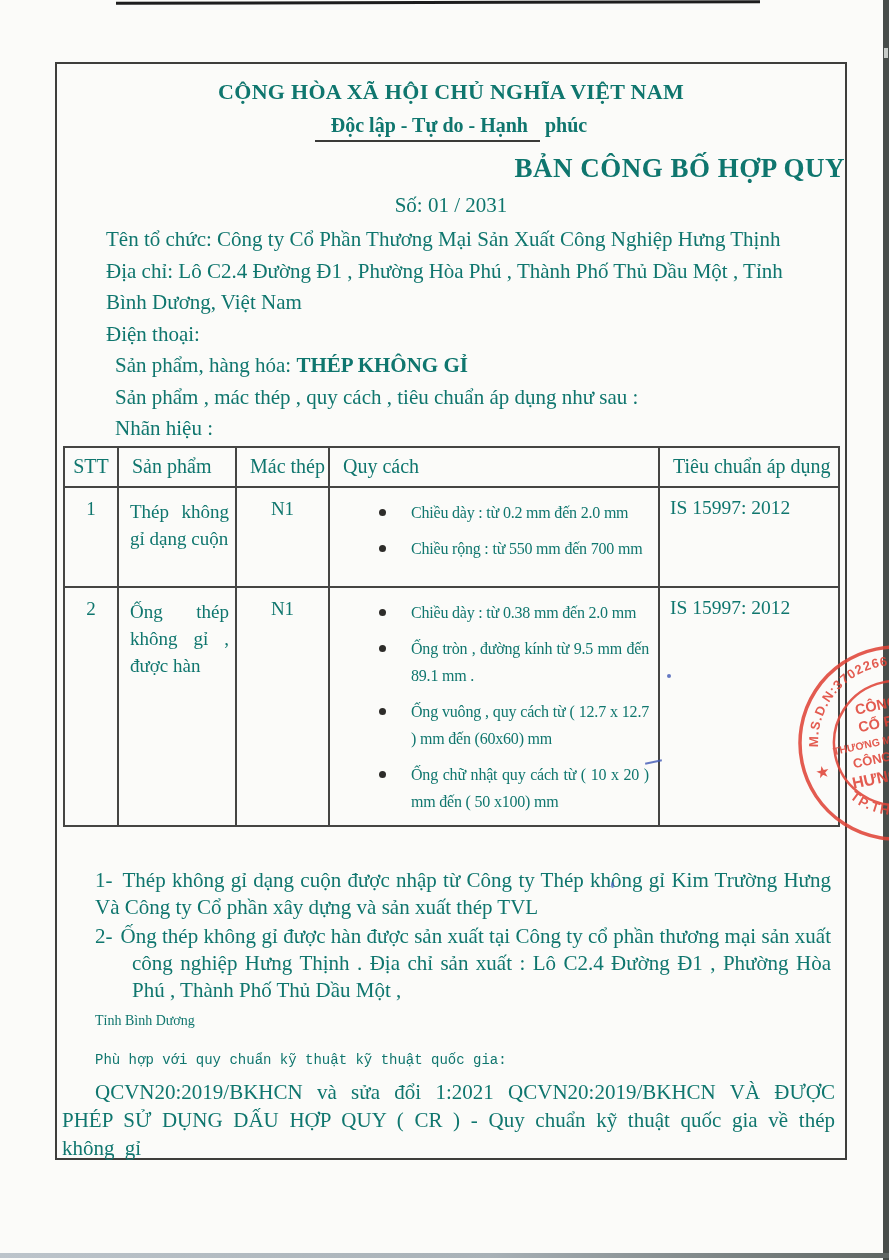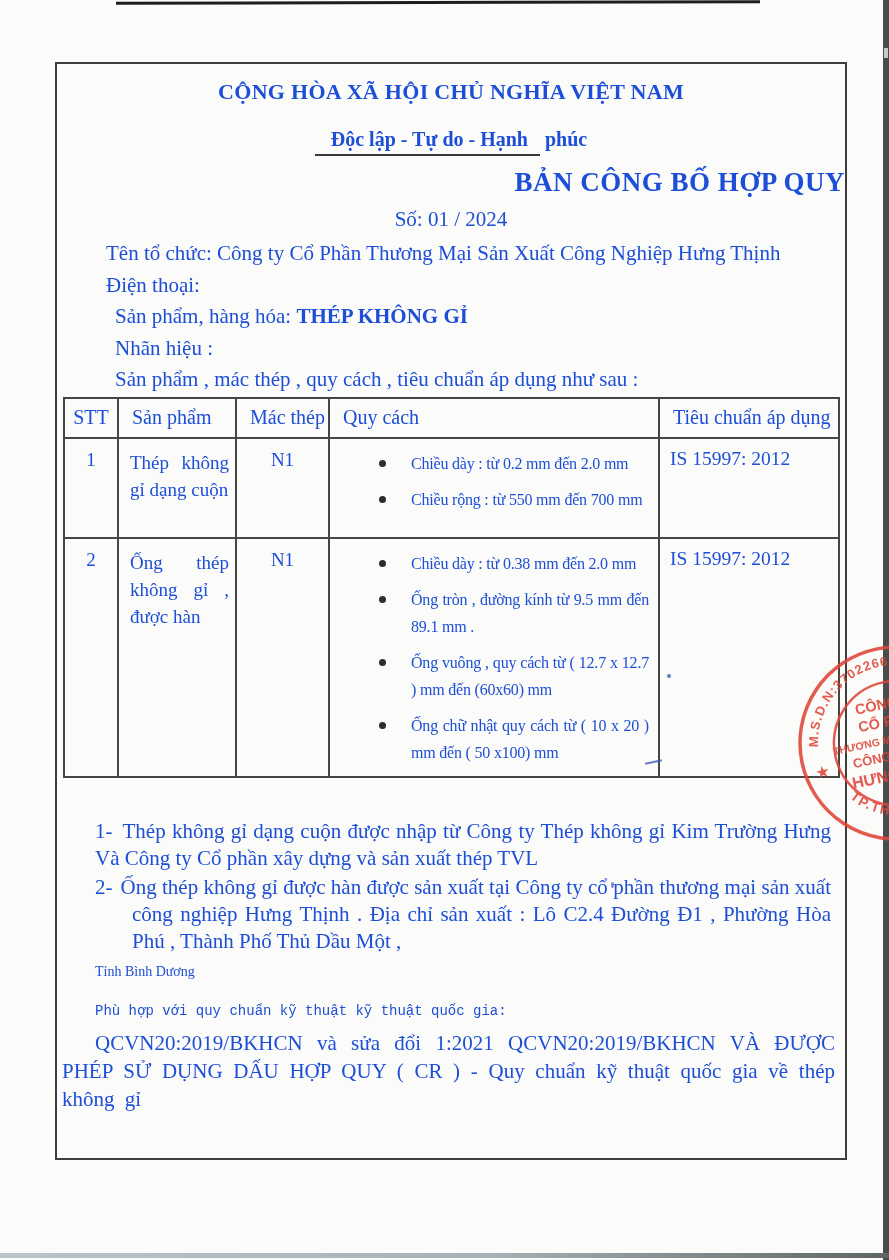--- a/index.html
+++ b/index.html
@@ -1,34 +1,34 @@
 <!DOCTYPE html>
 <html><head>
 <meta charset="utf-8">
 <style>
   html,body { margin:0; padding:0; background:#e8e8e6; }
   .page {
     position:relative; width:889px; height:1260px; margin:0 auto;
     background:#fbfbf9; overflow:hidden;
-    font-family:"Liberation Serif", serif; color:#1d4ed8;
+    font-family:"Liberation Serif", serif; color:#0f766e;
   }
   
   .scan-top-line { position:absolute; left:116px; top:1px; width:644px; height:3px; background:#1d1d1d; transform:rotate(-0.15deg); }
   .scan-right-bar { position:absolute; right:0; top:0; width:6px; height:100%; background:#474d4a; }
   .scan-right-notch { position:absolute; right:1px; top:48px; width:4px; height:10px; background:#c7cbc8; }
   .scan-bottom-bar { position:absolute; left:0; bottom:2px; width:100%; height:5px;
     background:linear-gradient(90deg,#bcc4cb 0%,#a8b1b7 55%,#5e6562 100%); }
 
   .frame {
     position:absolute; left:55px; top:62px; width:792px; height:1098px;
     border:2px solid #3e3e3c; box-sizing:border-box; background:transparent;
   }
 
   .nat-title { margin-top:14px; text-align:center; font-weight:bold; font-size:22px; line-height:28px; letter-spacing:.3px; }
-  .motto { margin-top:20px; text-align:center; font-weight:bold; font-size:20px; line-height:26px; }
+  .motto { margin-top:6px; text-align:center; font-weight:bold; font-size:20px; line-height:26px; }
   .motto .u { border-bottom:2.5px solid #3a3a38; padding:0 12px 4px 16px; }
   .doc-title { margin-top:14px; text-align:right; font-weight:bold; font-size:27px; line-height:32px; letter-spacing:.5px; }
   .doc-no { margin-top:8px; text-align:center; font-size:21px; line-height:26px; }
 
   p { margin:0; }
   .body-par { font-size:21px; line-height:31.5px; margin-left:49px; margin-right:22px; }
   .first { margin-top:6px; }
   .indent { margin-left:58px; }
   .product b { font-weight:bold; }
 
@@ -75,30 +75,31 @@
   <div class="frame">
 
     <div class="nat-title">CỘNG HÒA XÃ HỘI CHỦ NGHĨA VIỆT NAM</div>
 
     <div class="motto">
       <span class="u">Độc lập - Tự do - Hạnh</span>
       <span>phúc</span>
     </div>
 
     <div class="doc-title">BẢN CÔNG BỐ HỢP QUY</div>
-    <div class="doc-no">Số: 01 / 2024</div>
+    <div class="doc-no">Số: 01 / 2031</div>
 
     <p class="body-par first">Tên tổ chức: Công ty Cổ Phần Thương Mại Sản Xuất Công Nghiệp Hưng Thịnh</p>
+    <p class="body-par">Địa chỉ: Lô C2.4 Đường Đ1 , Phường Hòa Phú , Thành Phố Thủ Dầu Một , Tỉnh Bình Dương, Việt Nam</p>
     <p class="body-par">Điện thoại:</p>
     <p class="body-par indent product">
       <span>Sản phẩm, hàng hóa:</span>
       <b>THÉP KHÔNG GỈ</b>
     </p>
+    <p class="body-par indent">Sản phẩm , mác thép , quy cách , tiêu chuẩn áp dụng như sau :</p>
     <p class="body-par indent">Nhãn hiệu :</p>
-    <p class="body-par indent">Sản phẩm , mác thép , quy cách , tiêu chuẩn áp dụng như sau :</p>
 
     <table class="spec-table">
       <colgroup>
         <col style="width:54px">
           <col style="width:118px">
           <col style="width:93px">
           <col style="width:330px">
           <col style="width:180px">
       </colgroup>
       <thead>

